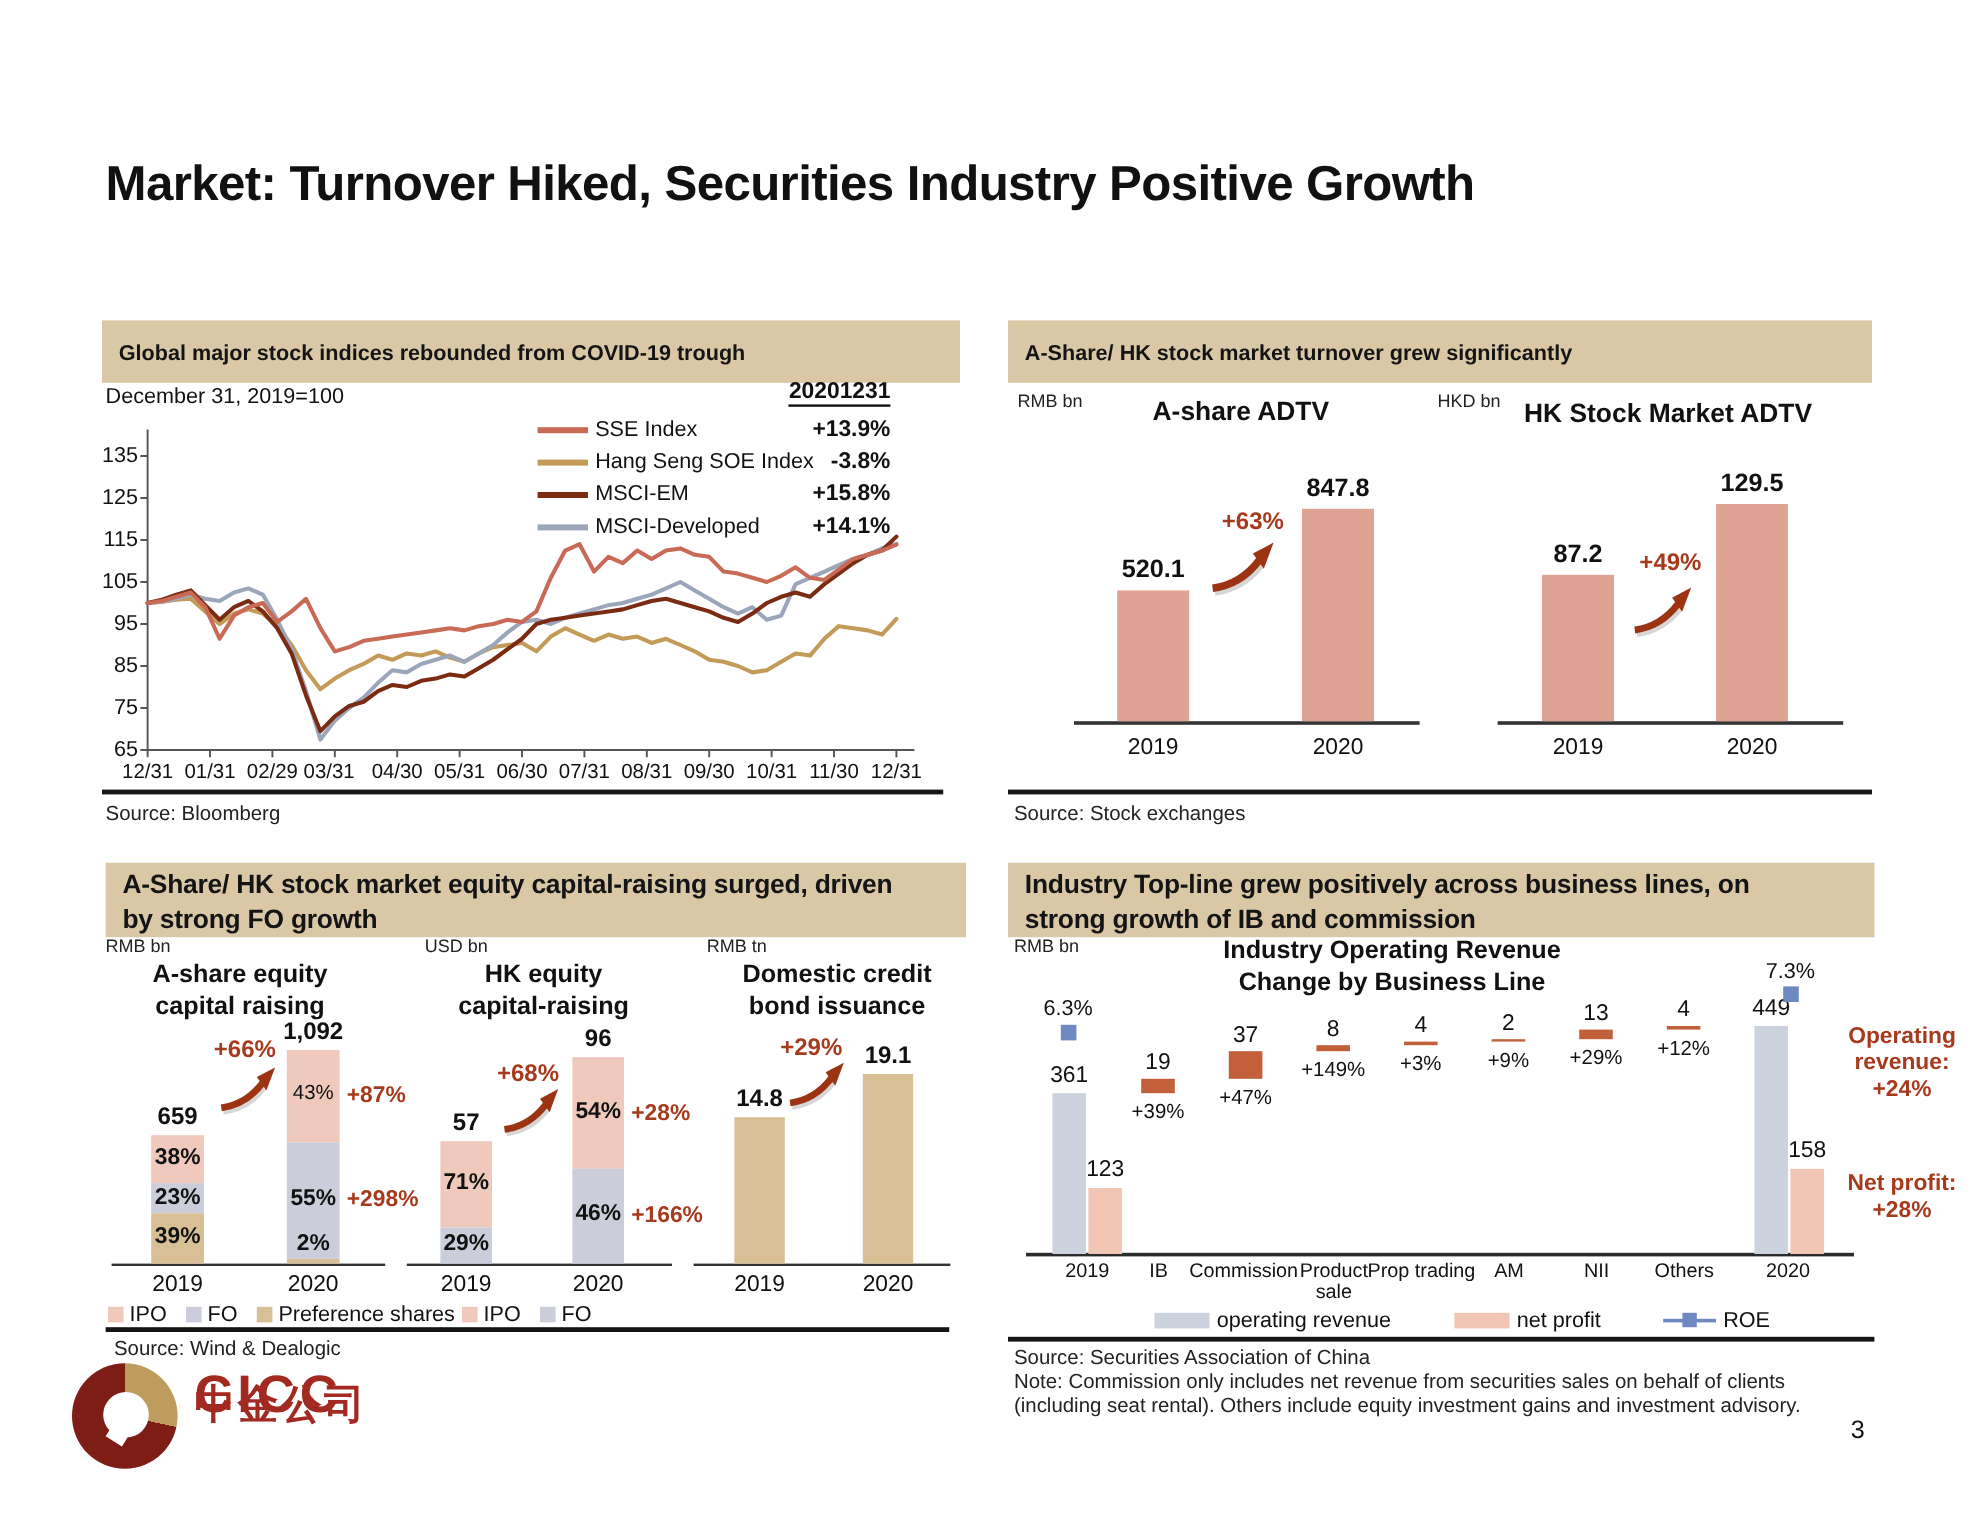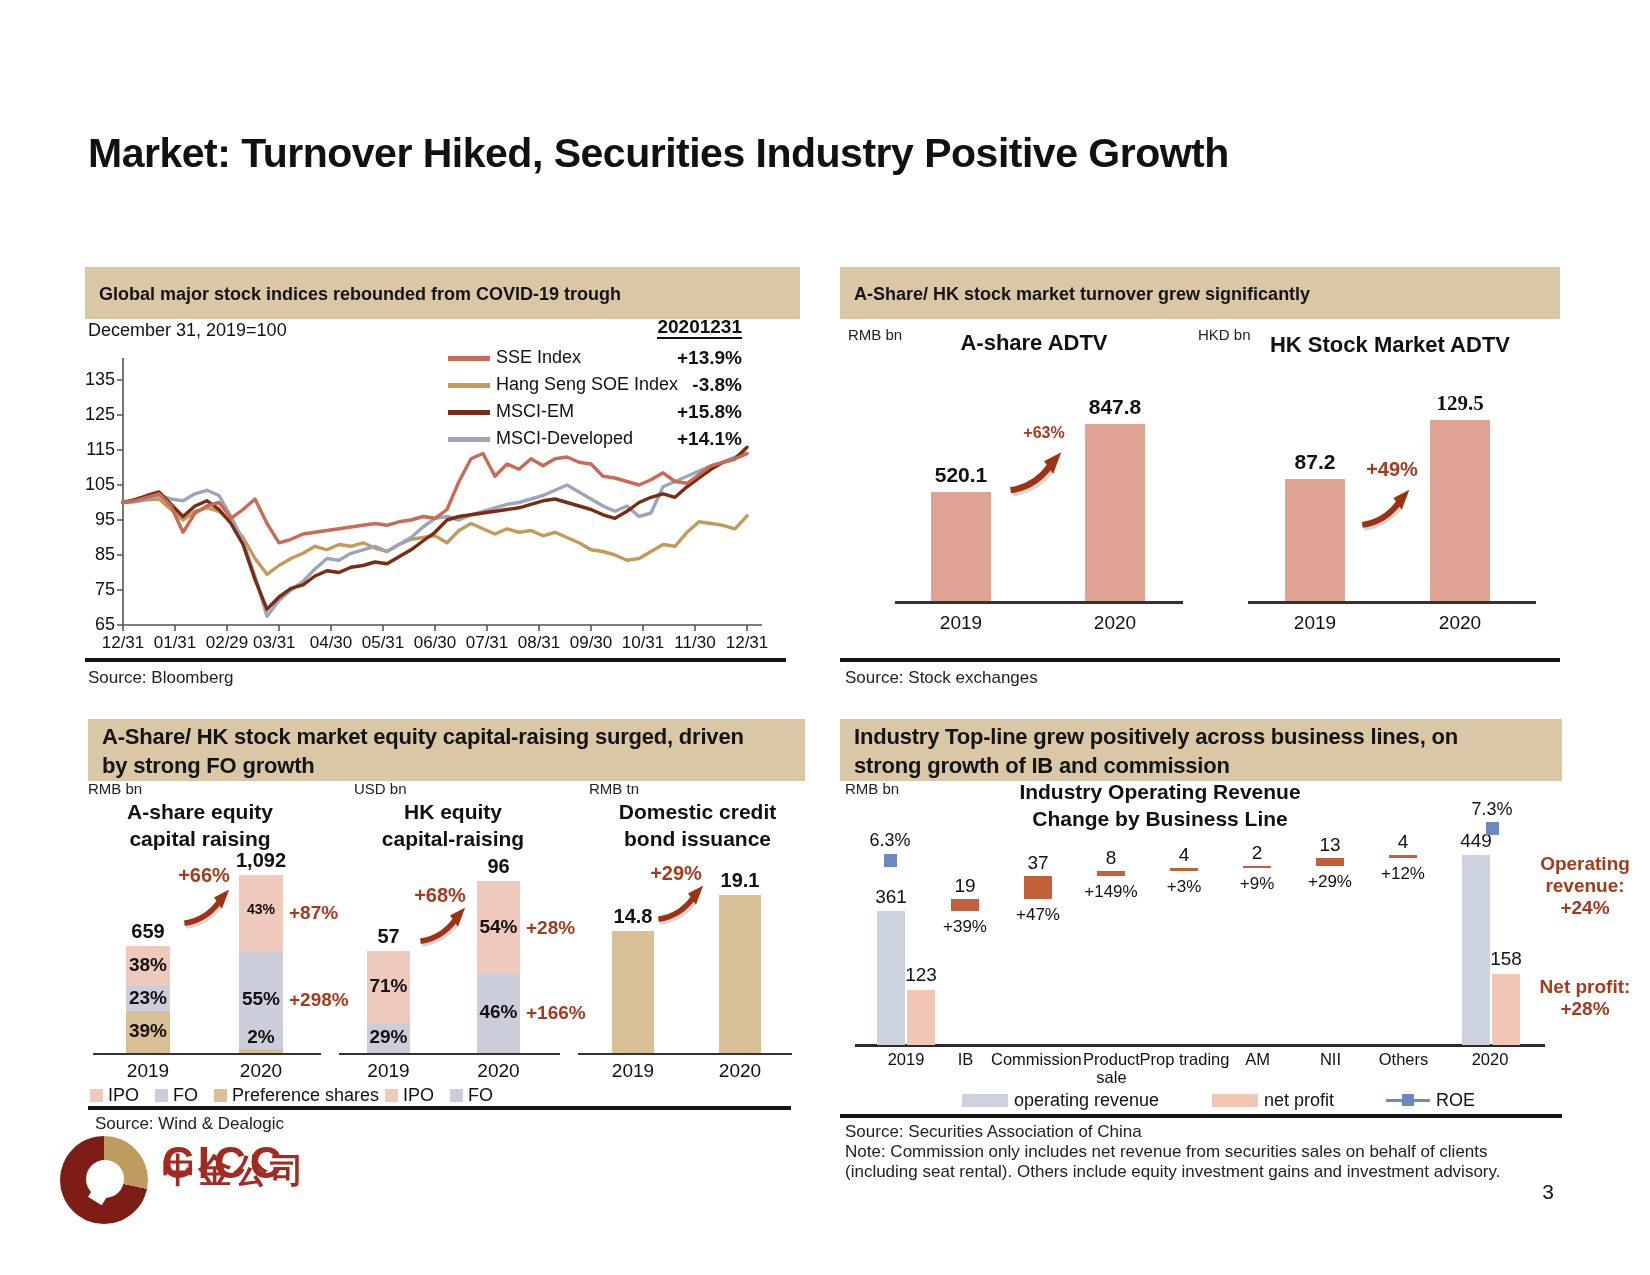--- a/index.html
+++ b/index.html
@@ -126,50 +126,50 @@
     <div style="position: absolute; left: 448px; top: 437px; width: 42px; height: 4.5px; background: rgb(156, 166, 186);"></div>
     <div style="position: absolute; left: 496px; top: 428px; font-size: 18px;">MSCI-Developed</div>
     <div style="position: absolute; left: 630px; top: 428px; width: 112px; text-align: right; font-size: 19px; font-weight: bold;">+14.1%</div>
     <div style="position: absolute; left: 895px; top: 601px; width: 288px; height: 2.5px; background: rgb(51, 51, 51);"></div>
     <div style="position: absolute; left: 931px; top: 492.455px; width: 60px; height: 108.545px; background: rgb(223, 163, 148);"></div>
     <div style="position: absolute; left: 919px; top: 463.455px; width: 84px; text-align: center; font-size: 21px; font-weight: bold;">520.1</div>
     <div style="position: absolute; left: 925px; top: 612px; width: 72px; text-align: center; font-size: 19px;">2019</div>
     <div style="position: absolute; left: 1085px; top: 424.064px; width: 60px; height: 176.936px; background: rgb(223, 163, 148);"></div>
     <div style="position: absolute; left: 1073px; top: 395.064px; width: 84px; text-align: center; font-size: 21px; font-weight: bold;">847.8</div>
     <div style="position: absolute; left: 1079px; top: 612px; width: 72px; text-align: center; font-size: 19px;">2020</div>
-    <div style="position: absolute; left: 1012px; top: 424px; width: 64px; text-align: center; font-size: 16px; font-weight: bold; color: rgb(166, 58, 29);">+63%</div>
+    <div style="position: absolute; left: 1012px; top: 424px; width: 64px; text-align: center; font-size: 20px; font-weight: bold; color: rgb(166, 58, 29);">+63%</div>
     <svg viewBox="0 0 64 50" width="58" height="46" style="position: absolute; left: 1006px; top: 450px; overflow: visible;">
       <path d="M7 47 C 22 45 38 37 50 21" fill="none" stroke="#d6d6d6" stroke-width="8"></path>
       <path d="M5 44 C 20 42 36 34 48 18" fill="none" stroke="#9C3414" stroke-width="7"></path>
       <polygon points="42,12 61,2 52,26" fill="#9C3414"></polygon>
     </svg>
     <div style="position: absolute; left: 1248px; top: 601px; width: 288px; height: 2.5px; background: rgb(51, 51, 51);"></div>
     <div style="position: absolute; left: 1285px; top: 479.182px; width: 60px; height: 121.818px; background: rgb(223, 163, 148);"></div>
     <div style="position: absolute; left: 1273px; top: 450.182px; width: 84px; text-align: center; font-size: 21px; font-weight: bold;">87.2</div>
     <div style="position: absolute; left: 1279px; top: 612px; width: 72px; text-align: center; font-size: 19px;">2019</div>
     <div style="position: absolute; left: 1430px; top: 420.089px; width: 60px; height: 180.911px; background: rgb(223, 163, 148);"></div>
-    <div style="position: absolute; left: 1418px; top: 391.089px; width: 84px; text-align: center; font-size: 21px; font-weight: bold; font-family: Liberation Serif, serif;">129.5</div>
+    <div style="position: absolute; left: 1418px; top: 391.089px; width: 84px; text-align: center; font-size: 21px; font-weight: bold;">129.5</div>
     <div style="position: absolute; left: 1424px; top: 612px; width: 72px; text-align: center; font-size: 19px;">2020</div>
     <div style="position: absolute; left: 1360px; top: 458px; width: 64px; text-align: center; font-size: 20px; font-weight: bold; color: rgb(166, 58, 29);">+49%</div>
     <svg viewBox="0 0 64 50" width="58" height="42" style="position: absolute; left: 1356px; top: 488px; overflow: visible;">
       <path d="M7 47 C 22 45 38 37 50 21" fill="none" stroke="#d6d6d6" stroke-width="8"></path>
       <path d="M5 44 C 20 42 36 34 48 18" fill="none" stroke="#9C3414" stroke-width="7"></path>
       <polygon points="42,12 61,2 52,26" fill="#9C3414"></polygon>
     </svg>
     <div style="position: absolute; left: 93px; top: 1053px; width: 228px; height: 2px; background: rgb(51, 51, 51);"></div>
     <div style="position: absolute; left: 126px; top: 945.583px; width: 44px; height: 40.8185px; background: rgb(239, 201, 188);"></div>
     <div style="position: absolute; left: 118px; top: 953.992px; width: 60px; text-align: center; font-size: 19px; font-weight: 600;">38%</div>
     <div style="position: absolute; left: 126px; top: 986.401px; width: 44px; height: 24.7059px; background: rgb(203, 206, 218);"></div>
     <div style="position: absolute; left: 118px; top: 986.754px; width: 60px; text-align: center; font-size: 19px; font-weight: 600;">23%</div>
     <div style="position: absolute; left: 126px; top: 1011.11px; width: 44px; height: 41.8926px; background: rgb(217, 191, 150);"></div>
     <div style="position: absolute; left: 118px; top: 1020.05px; width: 60px; text-align: center; font-size: 19px; font-weight: 600;">39%</div>
     <div style="position: absolute; left: 106px; top: 919.583px; width: 84px; text-align: center; font-size: 20px; font-weight: bold;">659</div>
     <div style="position: absolute; left: 116px; top: 1060px; width: 64px; text-align: center; font-size: 19px;">2019</div>
     <div style="position: absolute; left: 239px; top: 875.004px; width: 44px; height: 76.5383px; background: rgb(239, 201, 188);"></div>
-    <div style="position: absolute; left: 231px; top: 901.273px; width: 60px; text-align: center; font-size: 14px; font-weight: 700;">43%</div>
+    <div style="position: absolute; left: 231px; top: 901.273px; width: 60px; text-align: center; font-size: 17px; font-weight: 400;">43%</div>
     <div style="position: absolute; left: 289px; top: 902.273px; width: 76px; font-size: 19px; font-weight: bold; color: rgb(166, 58, 29);">+87%</div>
     <div style="position: absolute; left: 239px; top: 951.542px; width: 44px; height: 97.8978px; background: rgb(203, 206, 218);"></div>
     <div style="position: absolute; left: 231px; top: 988.491px; width: 60px; text-align: center; font-size: 19px; font-weight: 600;">55%</div>
     <div style="position: absolute; left: 289px; top: 989.491px; width: 76px; font-size: 19px; font-weight: bold; color: rgb(166, 58, 29);">+298%</div>
     <div style="position: absolute; left: 239px; top: 1049.44px; width: 44px; height: 4px; background: rgb(217, 191, 150);"></div>
     <div style="position: absolute; left: 231px; top: 1026.44px; width: 60px; text-align: center; font-size: 19px; font-weight: 600;">2%</div>
     <div style="position: absolute; left: 219px; top: 849.004px; width: 84px; text-align: center; font-size: 20px; font-weight: bold;">1,092</div>
     <div style="position: absolute; left: 229px; top: 1060px; width: 64px; text-align: center; font-size: 19px;">2020</div>
     <div style="position: absolute; left: 172px; top: 864px; width: 64px; text-align: center; font-size: 20px; font-weight: bold; color: rgb(166, 58, 29);">+66%</div>
     <svg viewBox="0 0 64 50" width="52" height="40" style="position: absolute; left: 180px; top: 888px; overflow: visible;">

